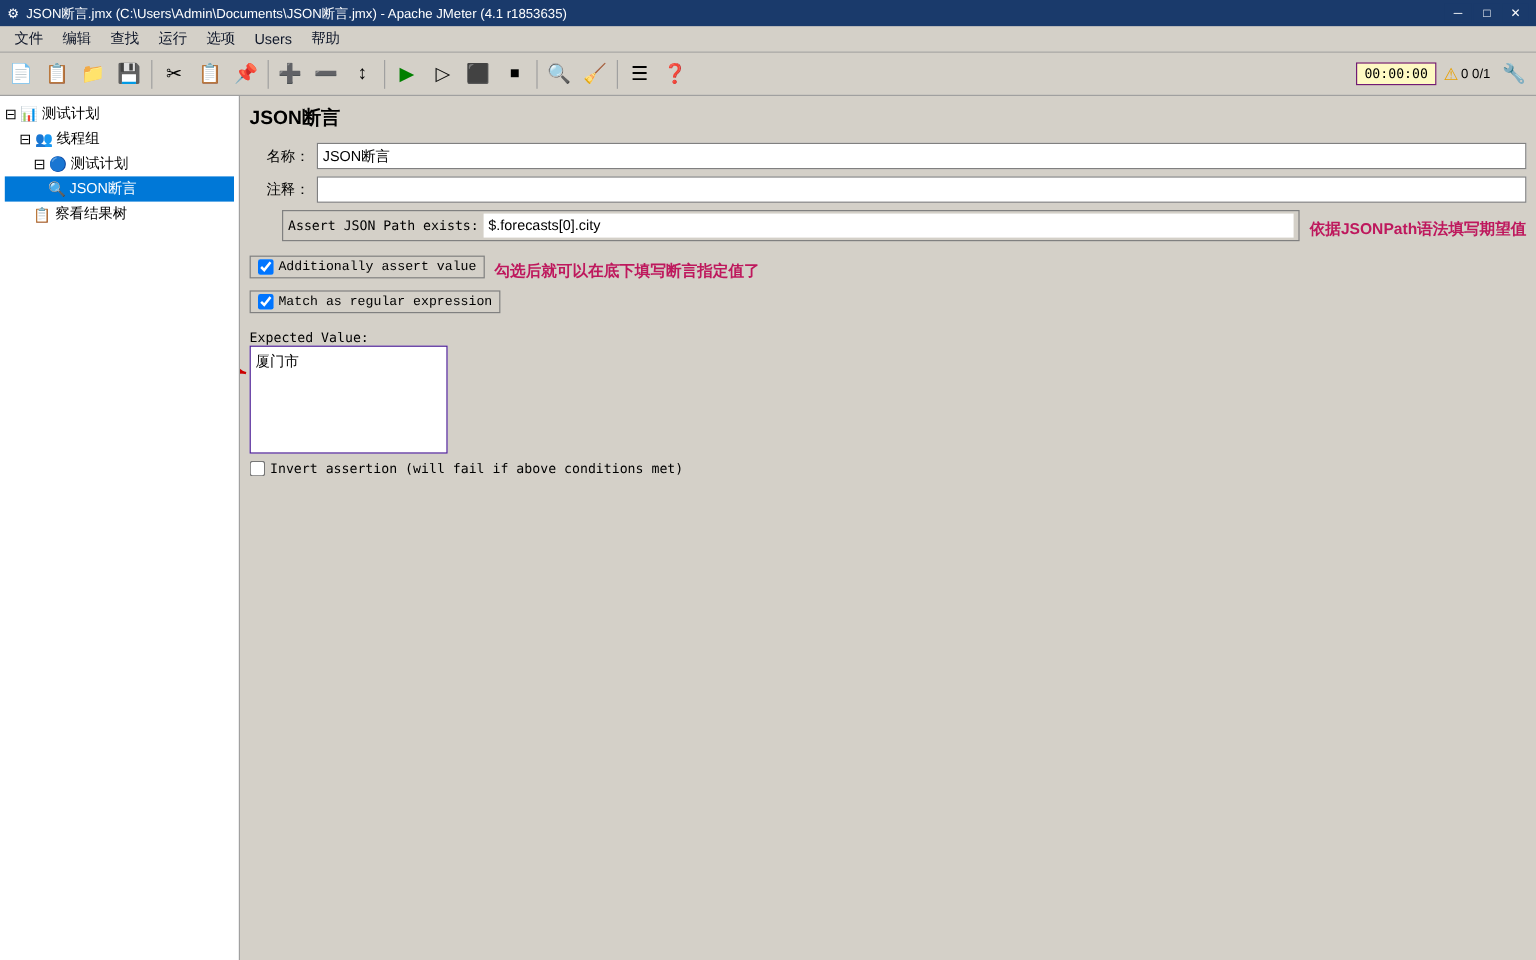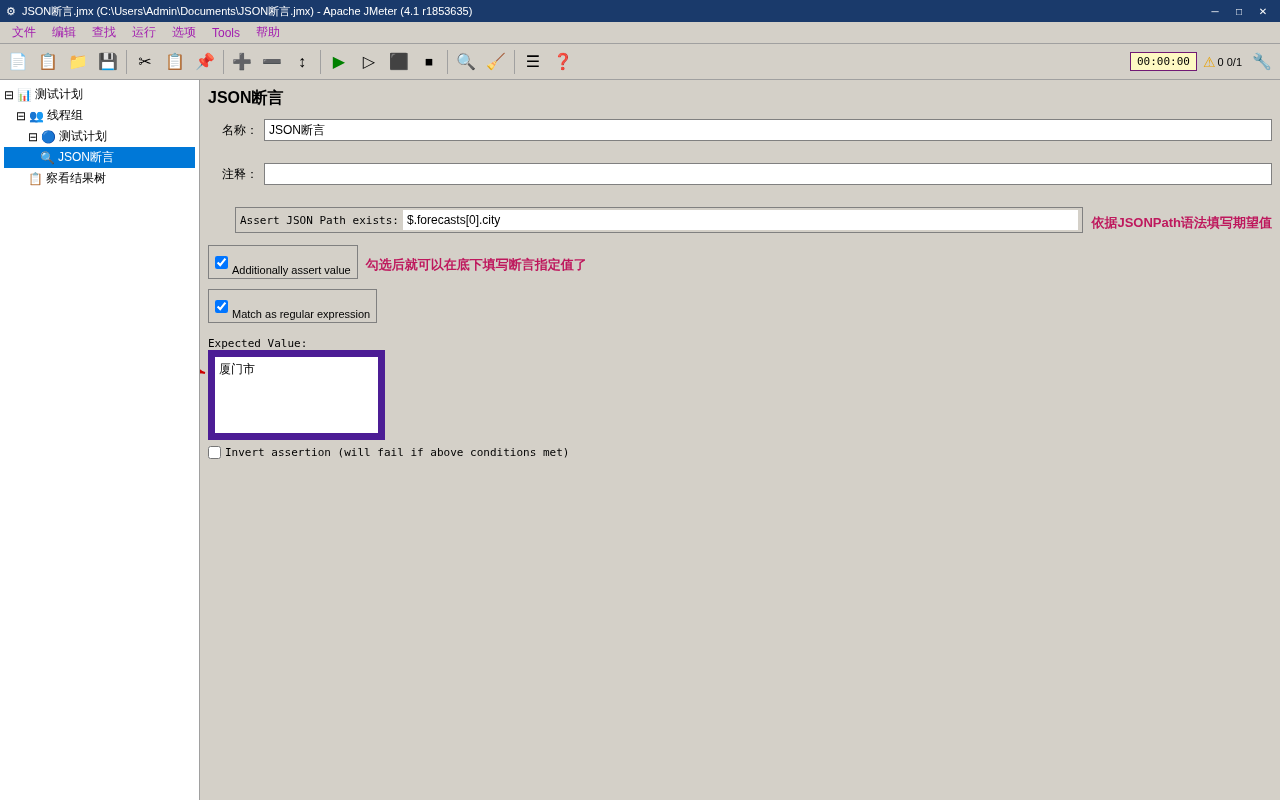--- a/index.html
+++ b/index.html
@@ -30,21 +30,21 @@
       border-bottom: 1px solid #a0a0a0;
       height: 22px;
       display: flex;
       align-items: center;
       padding: 0 4px;
     }
     .menubar-item {
       padding: 2px 8px;
       cursor: pointer;
       font-size: 12px;
-      color: #a21caf;
+      color: #0f172a;
     }
 
     
     .toolbar {
       background: #d4d0c8;
       border-bottom: 1px solid #a0a0a0;
       height: 36px;
       display: flex;
       align-items: center;
       padding: 2px 4px;
@@ -101,21 +101,21 @@
     .panel-title {
       font-size: 16px;
       font-weight: bold;
       margin-bottom: 10px;
       color: #000;
     }
 
     .form-row {
       display: flex;
       align-items: center;
-      margin-bottom: 22px;
+      margin-bottom: 6px;
     }
     .form-label {
       width: 50px;
       text-align: right;
       margin-right: 6px;
       font-size: 12px;
     }
     .form-input {
       flex: 1;
       height: 22px;
@@ -158,34 +158,33 @@
       margin-bottom: 6px;
       border: 1px solid #808080;
       background: #d4d0c8;
       padding: 2px 6px;
     }
     .checkbox-row input[type=checkbox] {
       margin-right: 4px;
     }
     .checkbox-label {
       font-size: 11px;
-      font-family: Liberation Sans, sans-serif;
-      margin-top: 16px;
+      font-family: Liberation Mono, monospace;
     }
     .expected-label {
       font-size: 11px;
       font-family: monospace;
       margin-right: 4px;
       padding-top: 2px;
       white-space: nowrap;
     }
     .expected-textarea {
       flex: 1;
       height: 90px;
-      border: 7px solid #4c1d95;
+      border: 1px solid #4c1d95;
       background: white;
       font-size: 12px;
       padding: 4px;
       resize: none;
       font-family: inherit;
     }
 
     
     .annotation-red {
       color: #be185d;
@@ -208,21 +207,21 @@
     <button class="titlebar-btn close">✕</button>
   </div>
 </div>
 
 <div class="menubar">
   <div class="menubar-item">文件</div>
   <div class="menubar-item">编辑</div>
   <div class="menubar-item">查找</div>
   <div class="menubar-item">运行</div>
   <div class="menubar-item">选项</div>
-  <div class="menubar-item">Tools</div>
+  <div class="menubar-item">Users</div>
   <div class="menubar-item">帮助</div>
 </div>
 
 <div class="toolbar">
   <button class="toolbar-btn" title="新建">📄</button>
   <button class="toolbar-btn" title="模板">📋</button>
   <button class="toolbar-btn" title="打开">📁</button>
   <button class="toolbar-btn" title="保存">💾</button>
   <div class="toolbar-sep"></div>
   <button class="toolbar-btn" title="剪切">✂</button>

